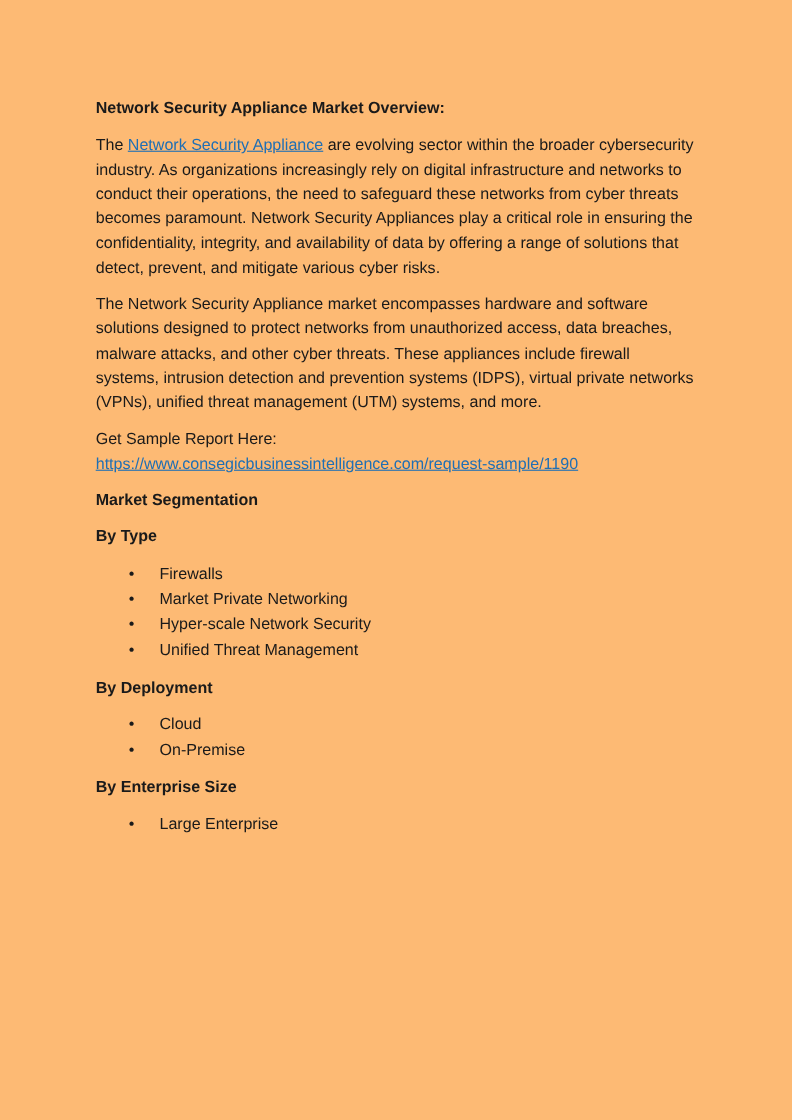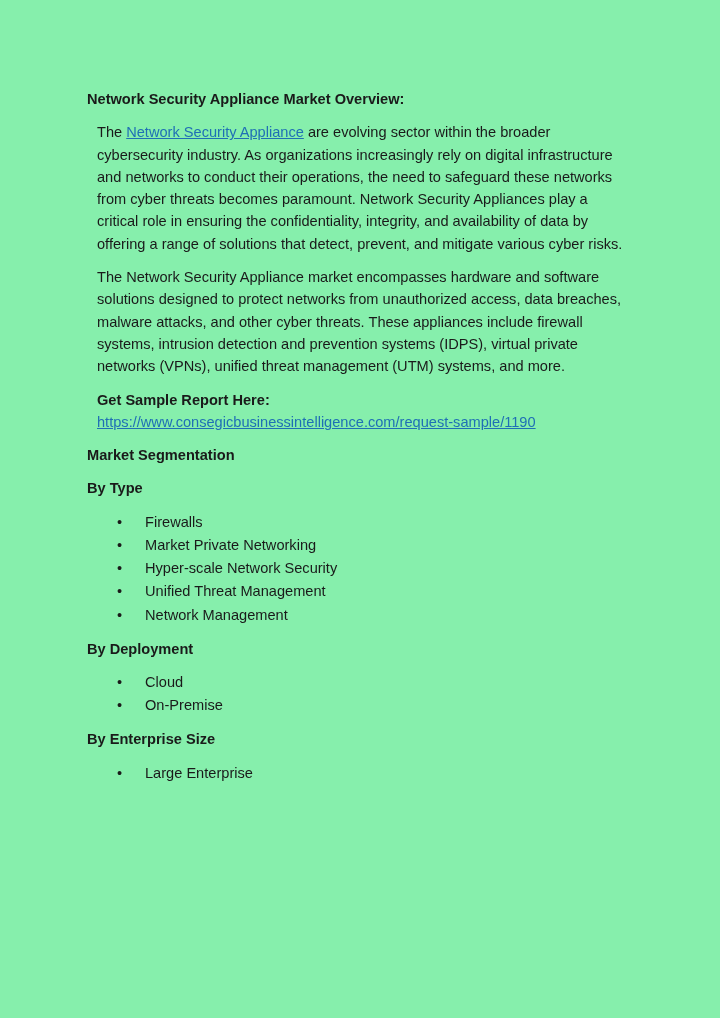--- a/index.html
+++ b/index.html
@@ -11,35 +11,35 @@
     width: 720px;
     height: 1018px;
     font-family: "Liberation Sans", sans-serif;
     color: #1a1a1a;
     -webkit-font-smoothing: antialiased;
   }
   .page {
     position: relative;
     width: 720px;
     height: 1018px;
-    background: #86efac;
+    background: #fdba74;
     box-sizing: border-box;
     padding: 88px 87px 0 87px;
   }
   .content {
     width: 546px;
   }
   p {
-    margin: 0 0 11px 10px;
+    margin: 0 0 11px 0;
     font-size: 14.6px;
     line-height: 22.3px;
     text-align: left;
   }
   .bold {
-    font-weight: bold;
+    font-weight: normal;
   }
   .heading {
     font-weight: bold;
     font-size: 14.6px;
     line-height: 22.3px;
     margin: 0 0 11px 0;
   }
   a.inline-link {
     color: #1f6fb5;
     text-decoration: underline;
@@ -91,21 +91,20 @@
 
     <p class="heading">Market Segmentation</p>
 
     <p class="heading">By Type</p>
 
     <ul class="bullets">
       <li>Firewalls</li>
       <li>Market Private Networking</li>
       <li>Hyper-scale Network Security</li>
       <li>Unified Threat Management</li>
-      <li>Network Management</li>
     </ul>
 
     <p class="heading">By Deployment</p>
 
     <ul class="bullets">
       <li>Cloud</li>
       <li>On-Premise</li>
     </ul>
 
     <p class="heading">By Enterprise Size</p>

